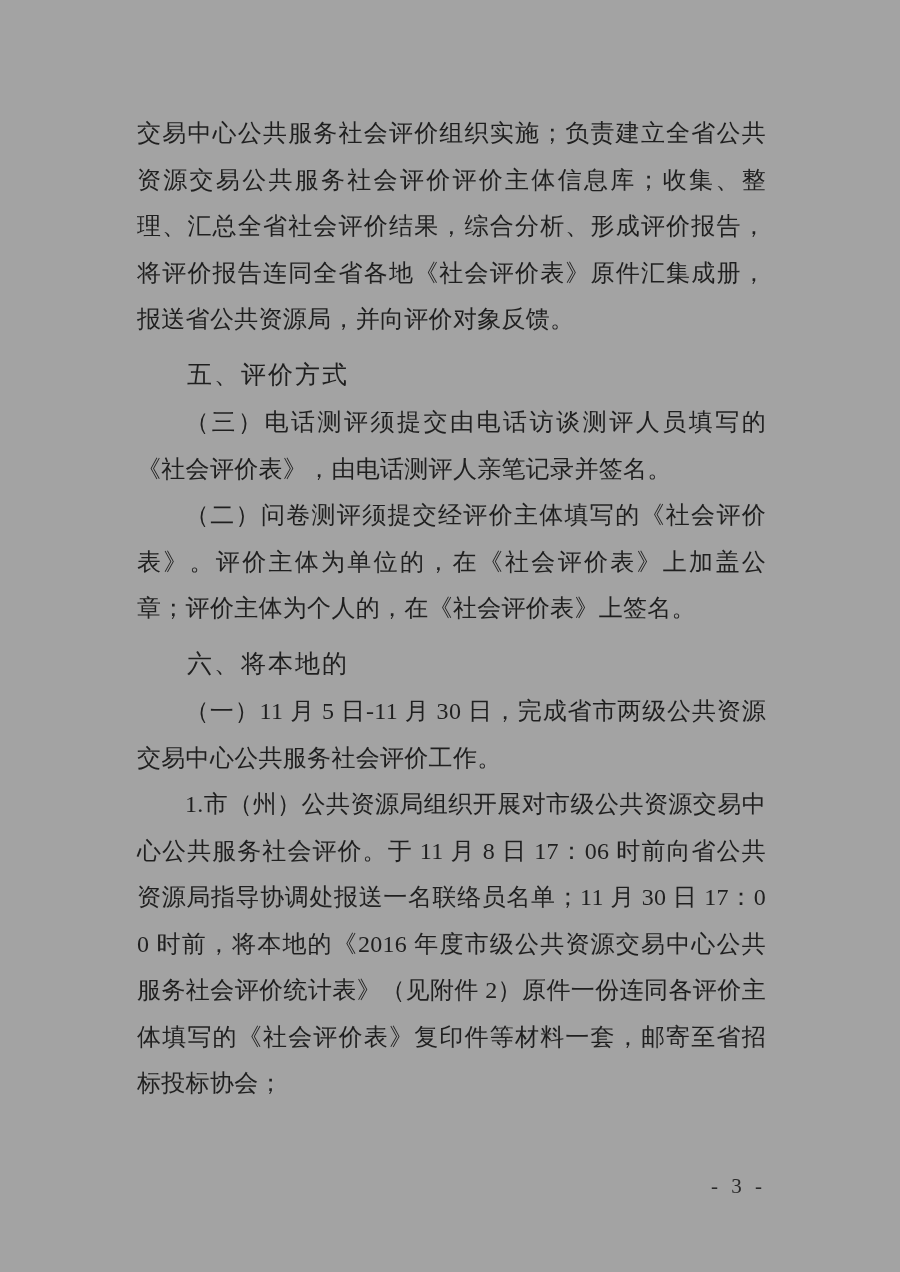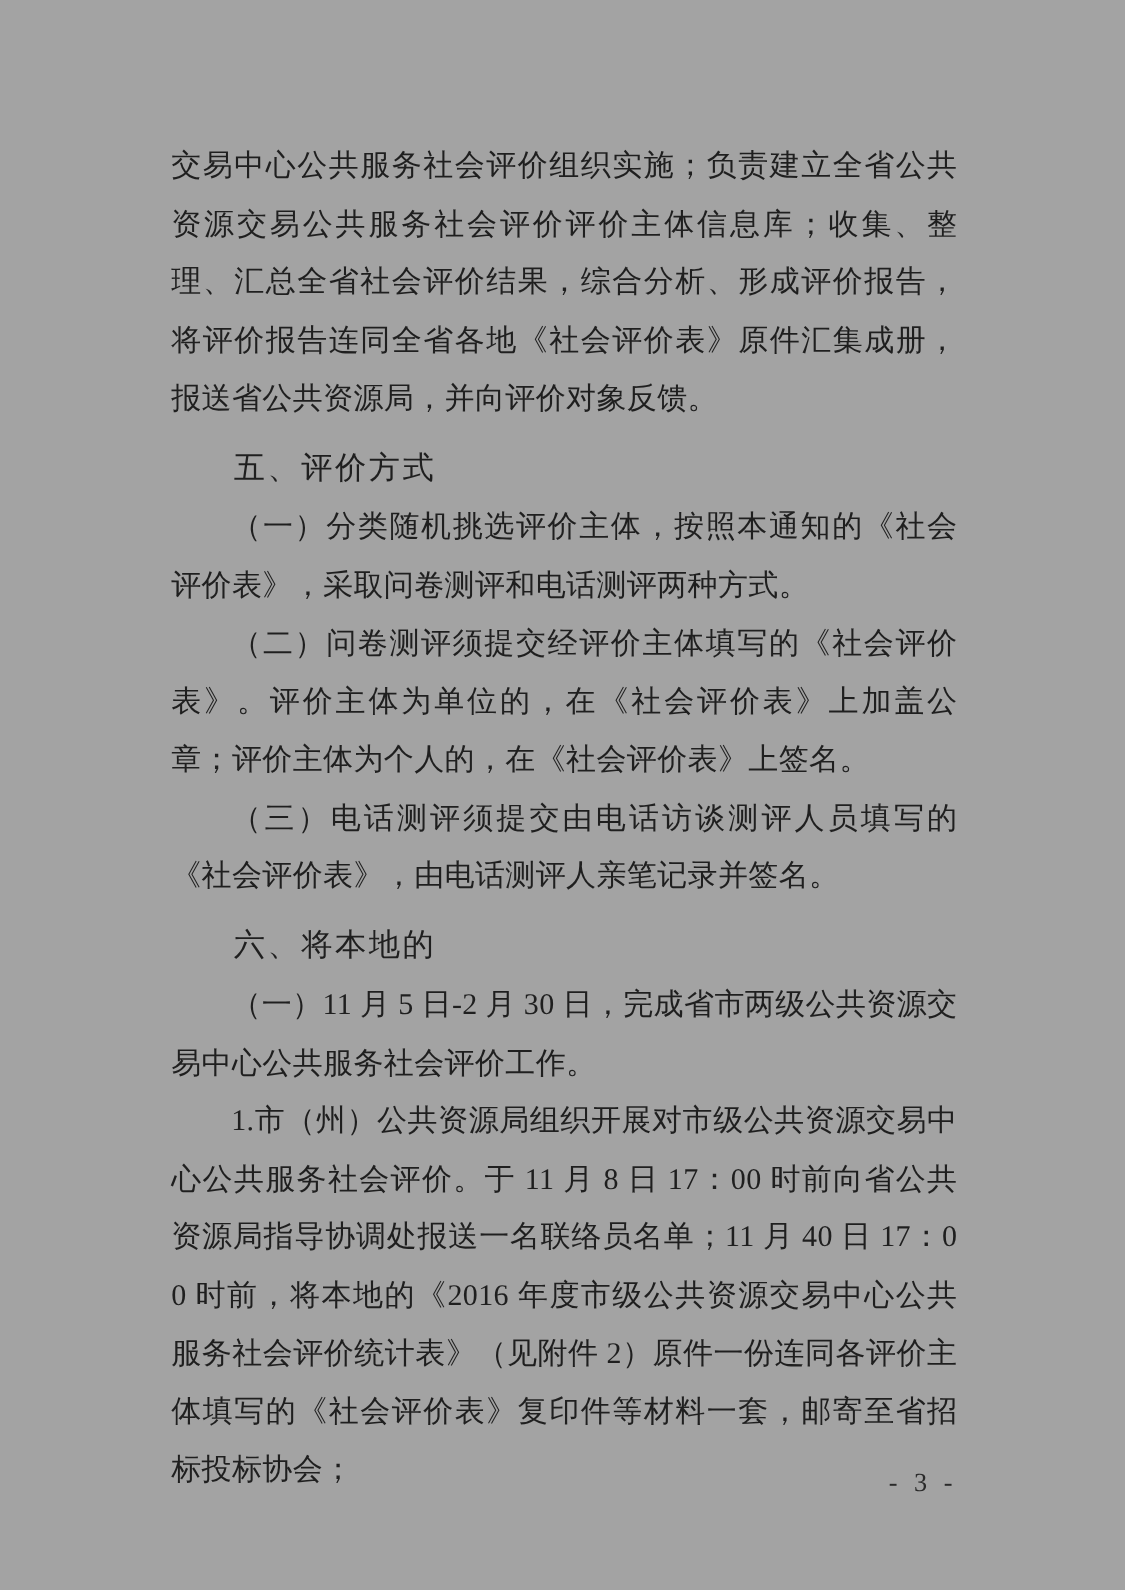--- a/index.html
+++ b/index.html
@@ -54,21 +54,20 @@
     font-family: "Liberation Serif", serif;
   }
 </style>
 </head>
 <body>
 
 <div class="page">
   <div class="content">
     <p class="body-text no-indent">交易中心公共服务社会评价组织实施；负责建立全省公共资源交易公共服务社会评价评价主体信息库；收集、整理、汇总全省社会评价结果，综合分析、形成评价报告，将评价报告连同全省各地《社会评价表》原件汇集成册，报送省公共资源局，并向评价对象反馈。</p>
     <h2 class="heading">五、评价方式</h2>
-    <p class="body-text">（一）分类随机挑选评价主体，按照本通知的《社会评价表》，采取问卷测评和电话测评两种方式。</p>
+    <p class="body-text">（三）电话测评须提交由电话访谈测评人员填写的《社会评价表》，由电话测评人亲笔记录并签名。</p>
     <p class="body-text">（二）问卷测评须提交经评价主体填写的《社会评价表》。评价主体为单位的，在《社会评价表》上加盖公章；评价主体为个人的，在《社会评价表》上签名。</p>
-    <p class="body-text">（三）电话测评须提交由电话访谈测评人员填写的《社会评价表》，由电话测评人亲笔记录并签名。</p>
     <h2 class="heading">六、将本地的</h2>
-    <p class="body-text">（一）11 月 5 日-2 月 30 日，完成省市两级公共资源交易中心公共服务社会评价工作。</p>
-    <p class="body-text">1.市（州）公共资源局组织开展对市级公共资源交易中心公共服务社会评价。于 11 月 8 日 17：00 时前向省公共资源局指导协调处报送一名联络员名单；11 月 40 日 17：00 时前，将本地的《2016 年度市级公共资源交易中心公共服务社会评价统计表》（见附件 2）原件一份连同各评价主体填写的《社会评价表》复印件等材料一套，邮寄至省招标投标协会；</p>
+    <p class="body-text">（一）11 月 5 日-11 月 30 日，完成省市两级公共资源交易中心公共服务社会评价工作。</p>
+    <p class="body-text">1.市（州）公共资源局组织开展对市级公共资源交易中心公共服务社会评价。于 11 月 8 日 17：06 时前向省公共资源局指导协调处报送一名联络员名单；11 月 30 日 17：00 时前，将本地的《2016 年度市级公共资源交易中心公共服务社会评价统计表》（见附件 2）原件一份连同各评价主体填写的《社会评价表》复印件等材料一套，邮寄至省招标投标协会；</p>
   </div>
   <div class="page-number">- 3 -</div>
 </div>
 
 </body></html>

